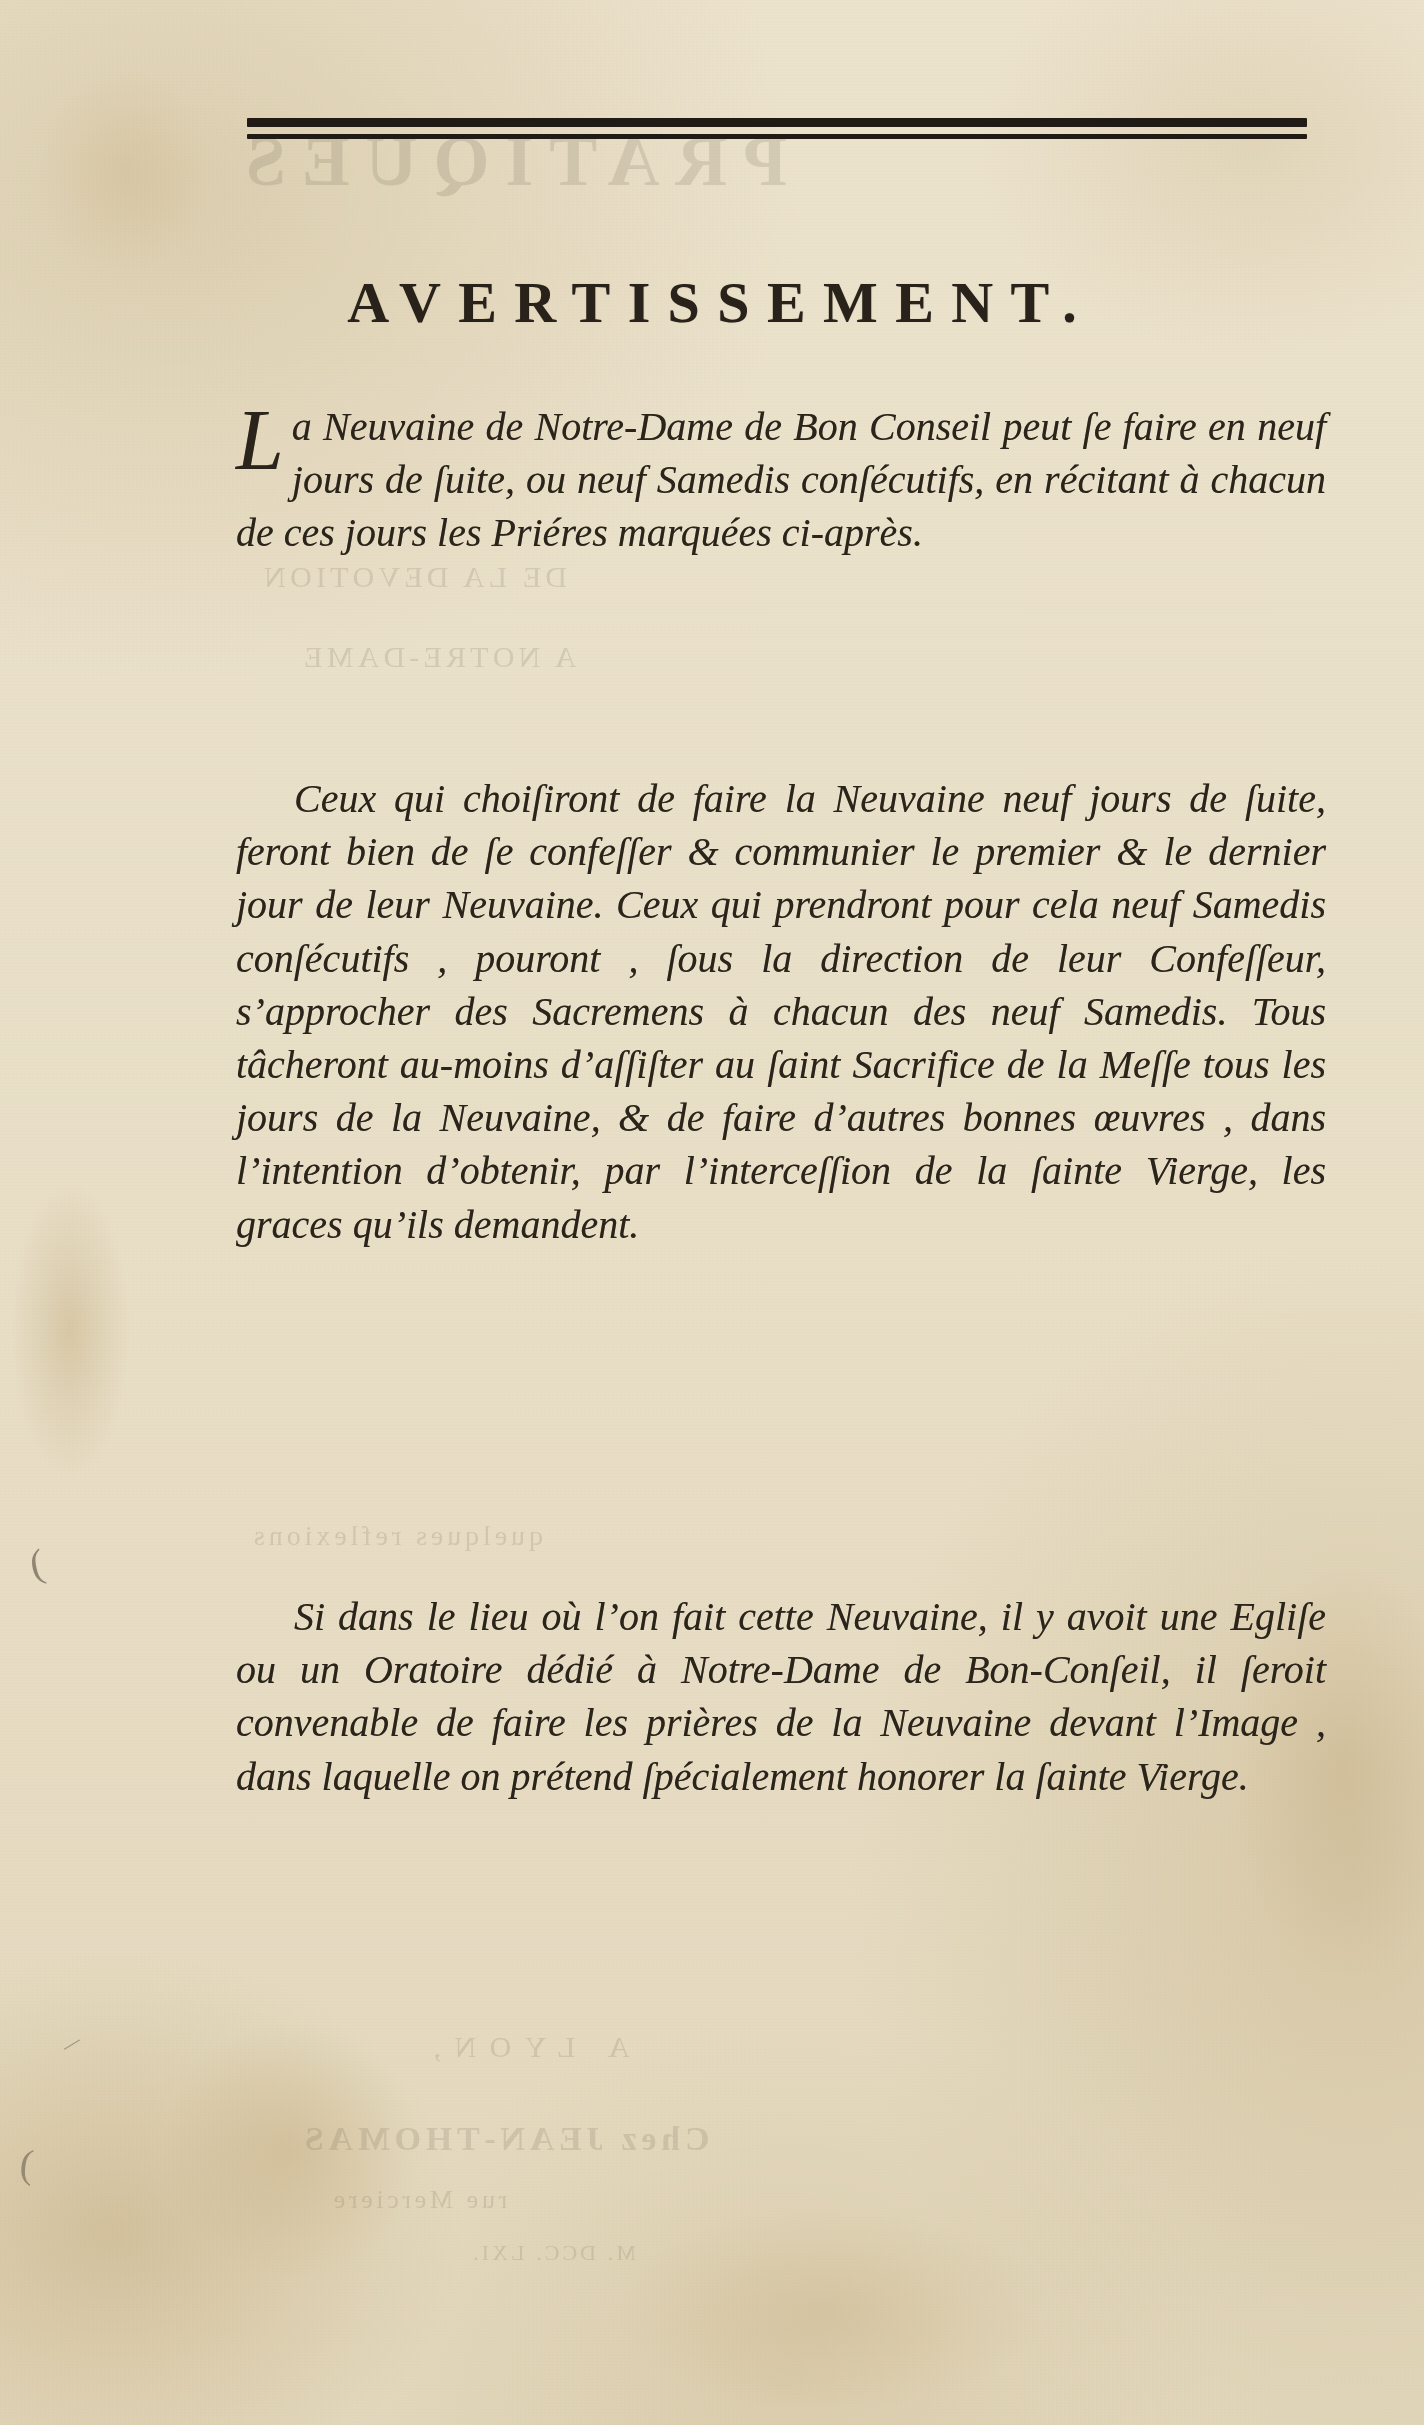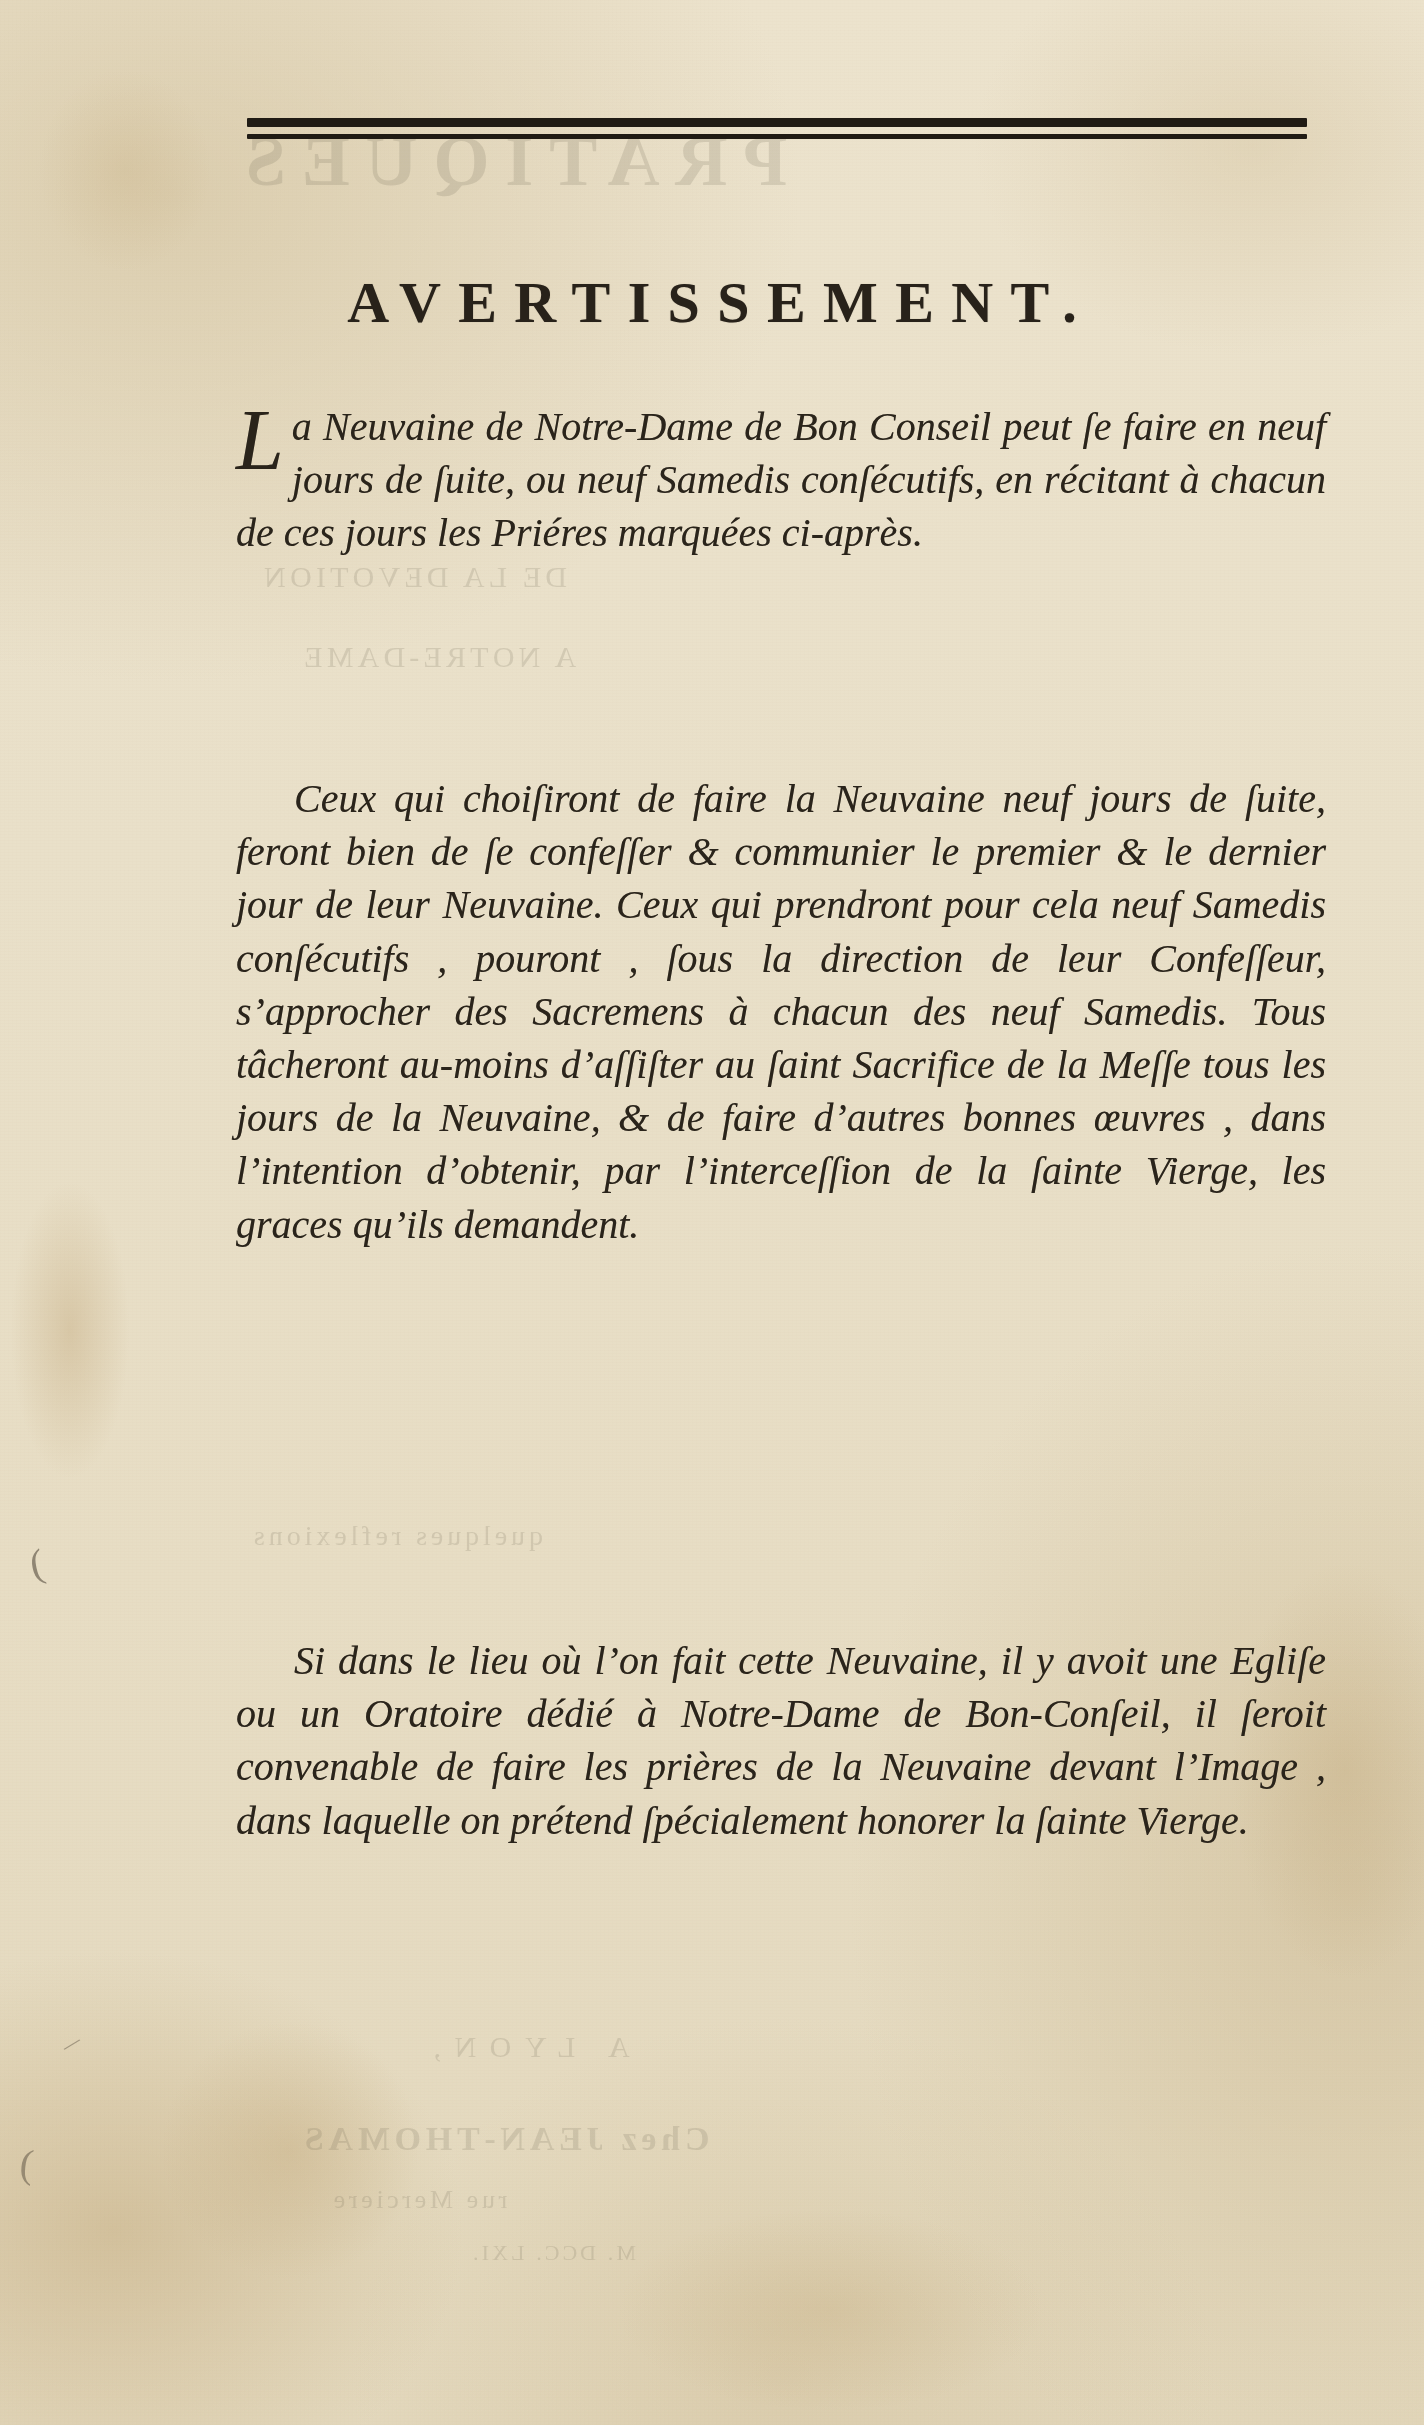--- a/index.html
+++ b/index.html
@@ -104,21 +104,21 @@
     width: 1090px;
     color: #2c261d;
     font-style: italic;
     font-size: 40px;
     line-height: 1.33;
     text-align: justify;
     text-shadow: 0 0 0.6px rgba(44,38,29,0.35);
   }
   .p1 { top: 400px; }
   .p2 { top: 772px; }
-  .p3 { top: 1590px; margin-top: 44px; }
+  .p3 { top: 1590px; }
 
   .p1 .dropcap {
     float: left;
     font-size: 86px;
     line-height: .80;
     padding: 6px 8px 0 0;
     font-style: italic;
     font-weight: 400;
   }
   .p2, .p3 { text-indent: 58px; }

